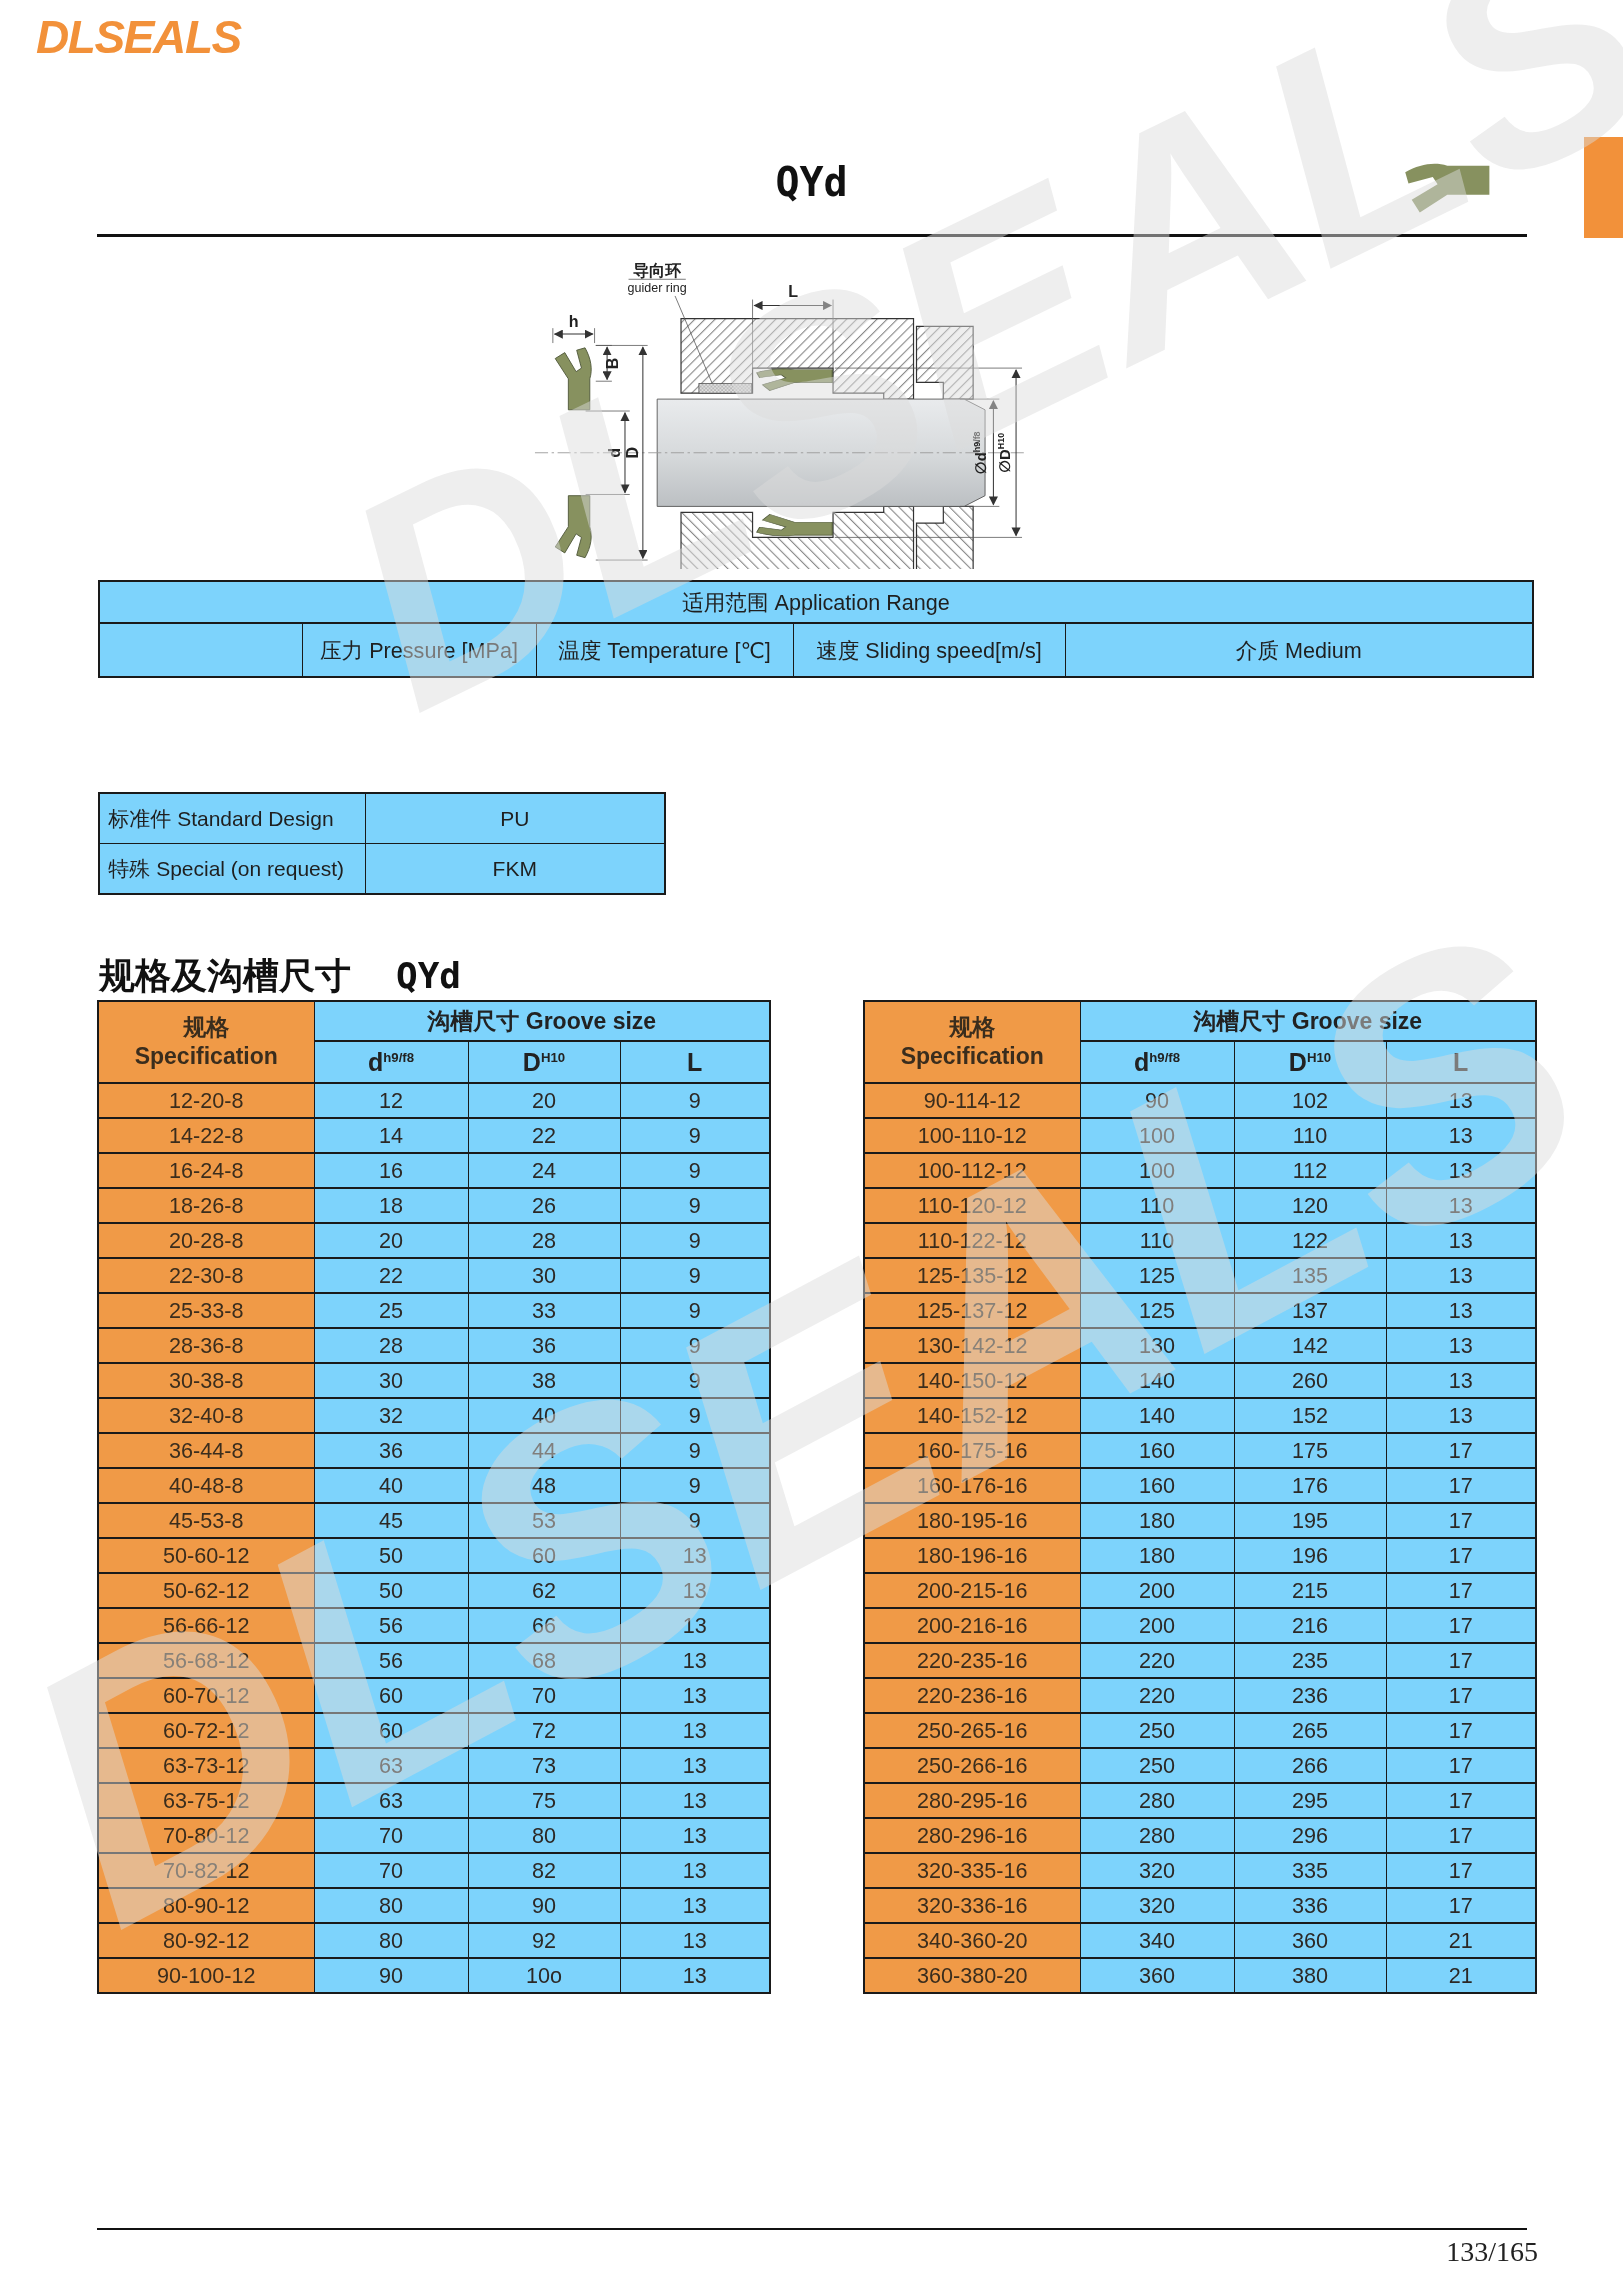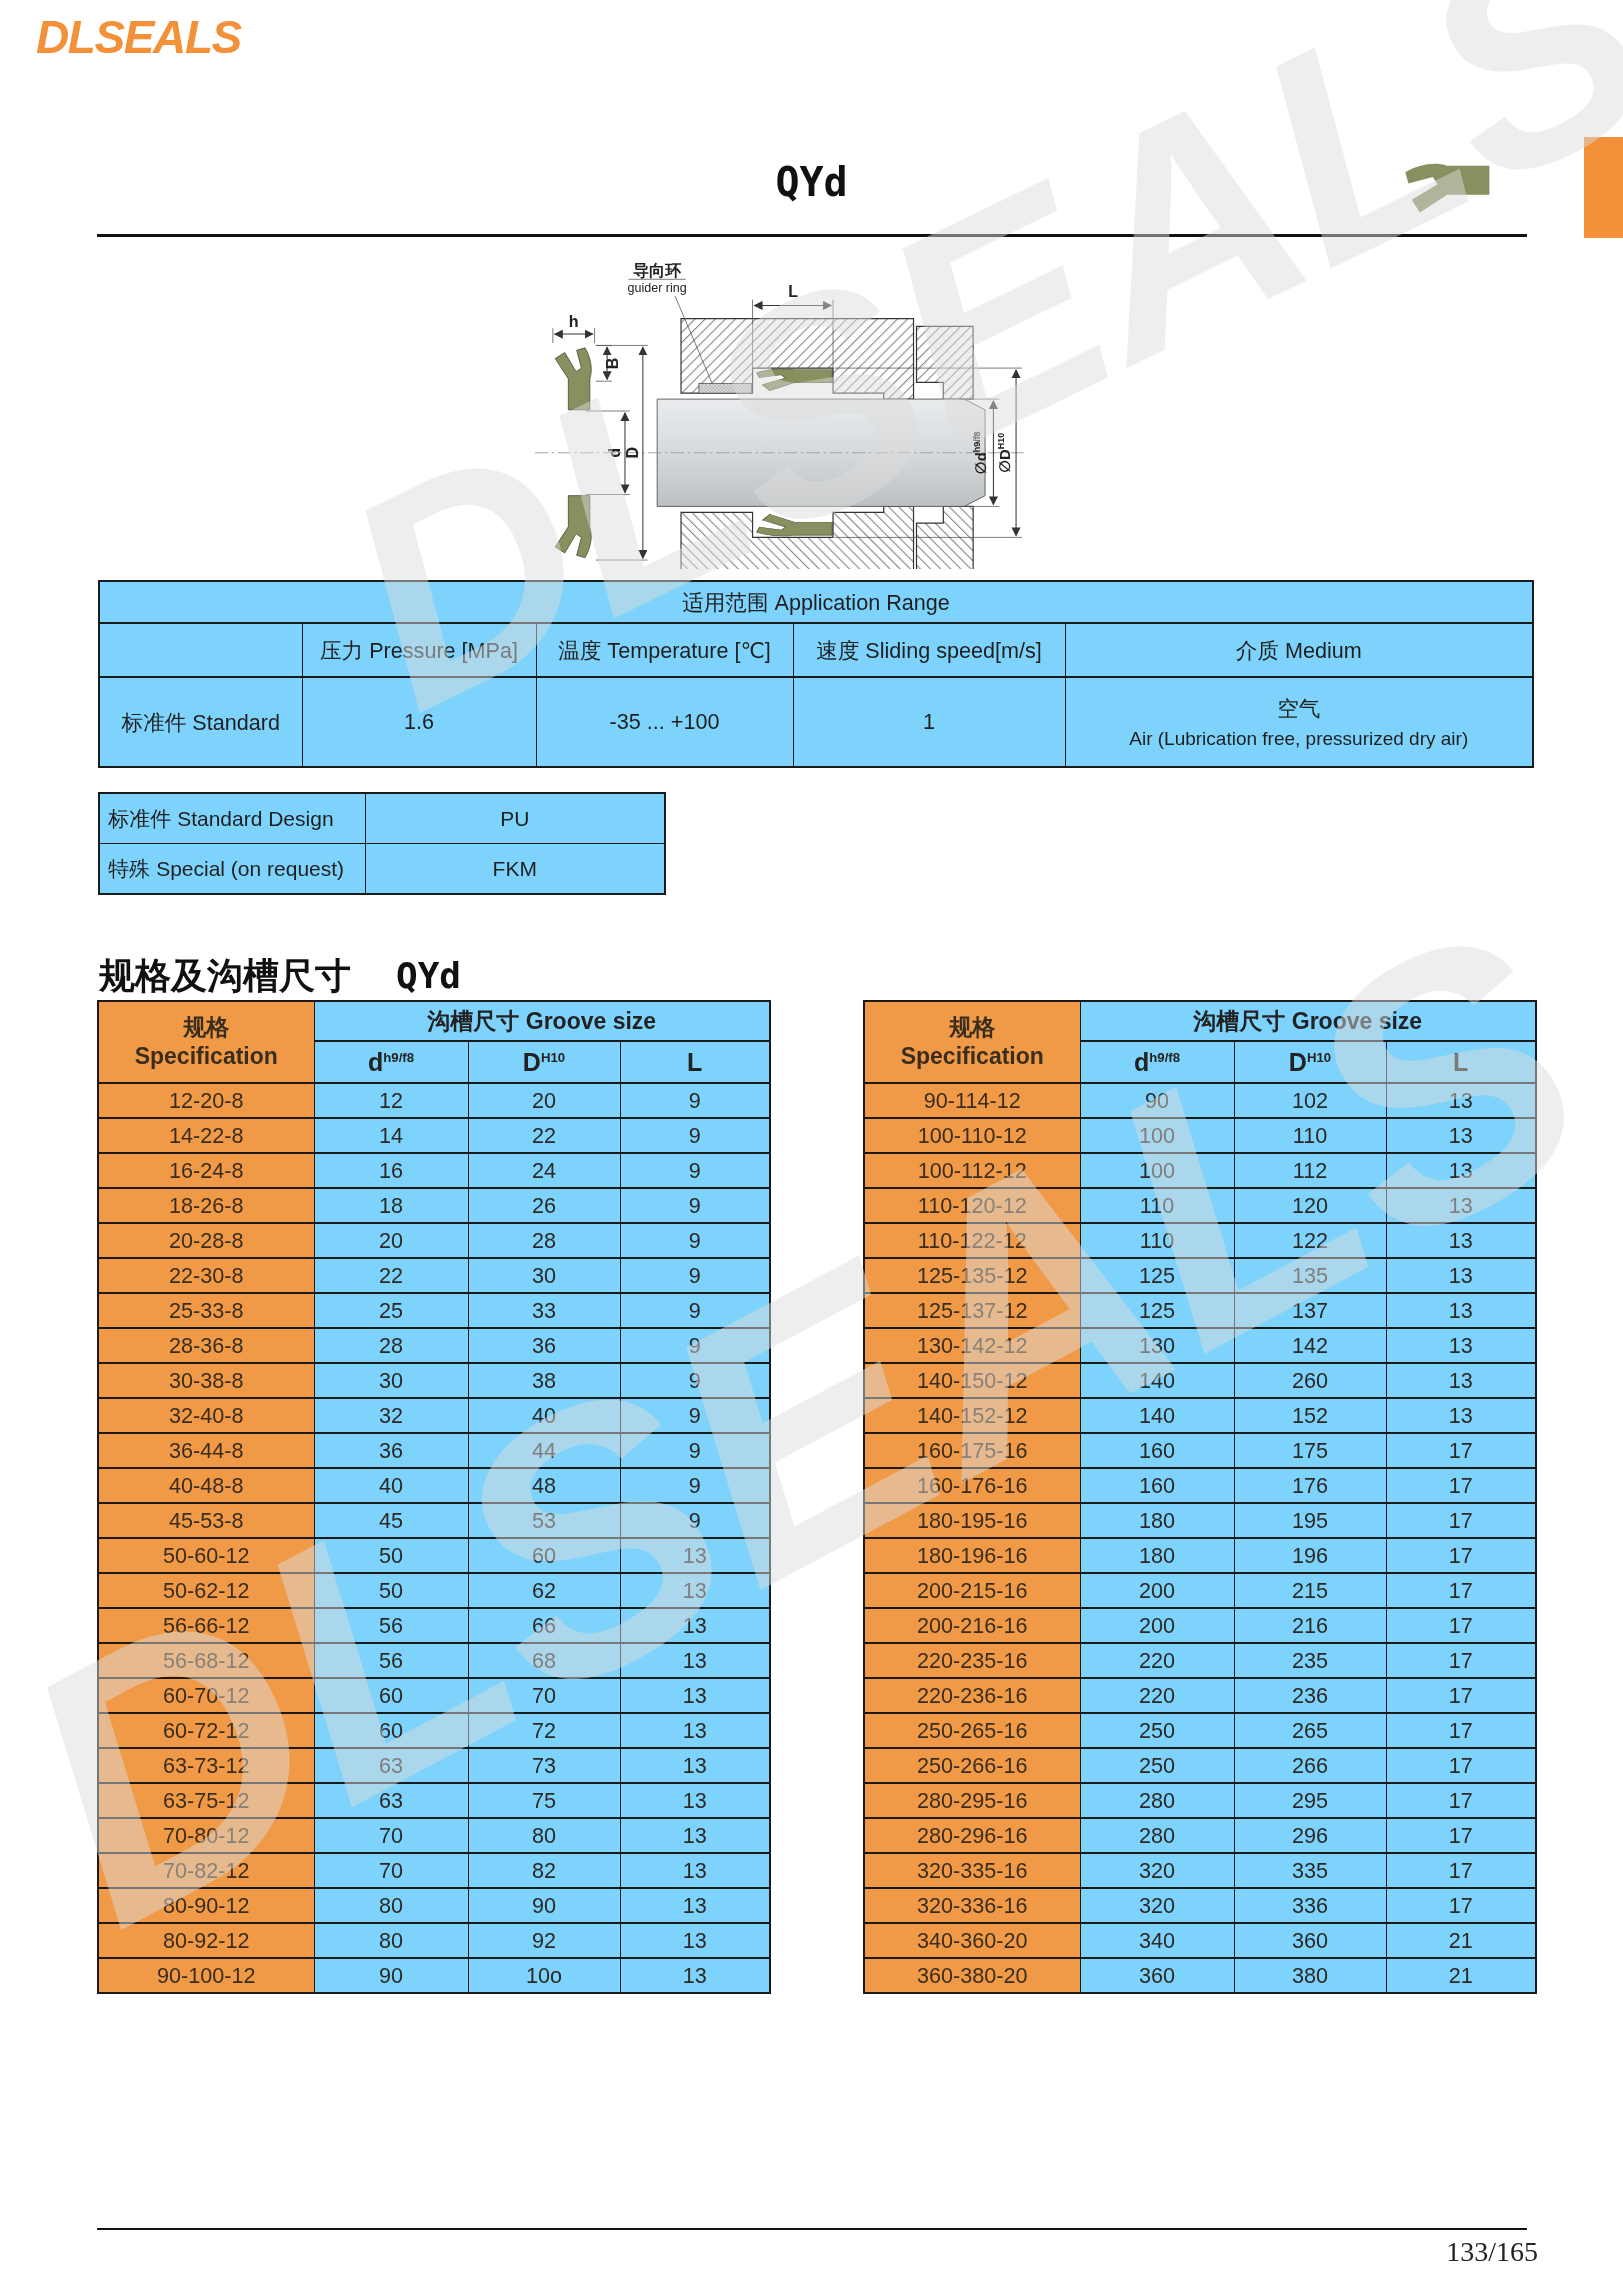--- a/index.html
+++ b/index.html
@@ -193,30 +193,20 @@
   <tbody>
       <tr class="t-title">
     <th colspan="5">适用范围 Application Range</th>
   </tr>
   <tr class="t-cols">
     <td></td>
     <td>压力 Pressure [MPa]</td>
     <td>温度 Temperature [℃]</td>
     <td>速度 Sliding speed[m/s]</td>
     <td>介质 Medium</td>
-  </tr>
-  <tr class="t-data">
-    <td>标准件 Standard</td>
-    <td>1.6</td>
-    <td>-35 ... +100</td>
-    <td>1</td>
-    <td>
-      <div>空气</div>
-      <div class="medium-en">Air (Lubrication free, pressurized dry air)</div>
-    </td>
   </tr>
 </tbody>
   </table>
 
 <table class="abs mat-table">
   <colgroup>
       <col style="width:266px">
       <col style="width:300px">
     </colgroup>
   <tbody>

